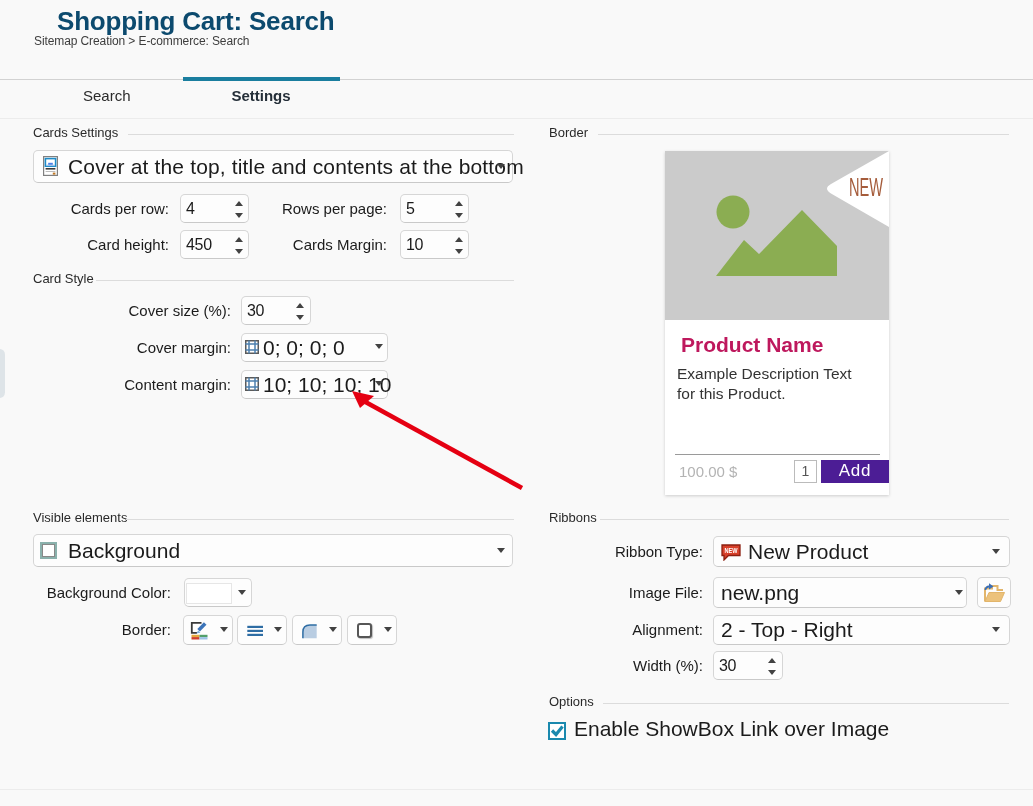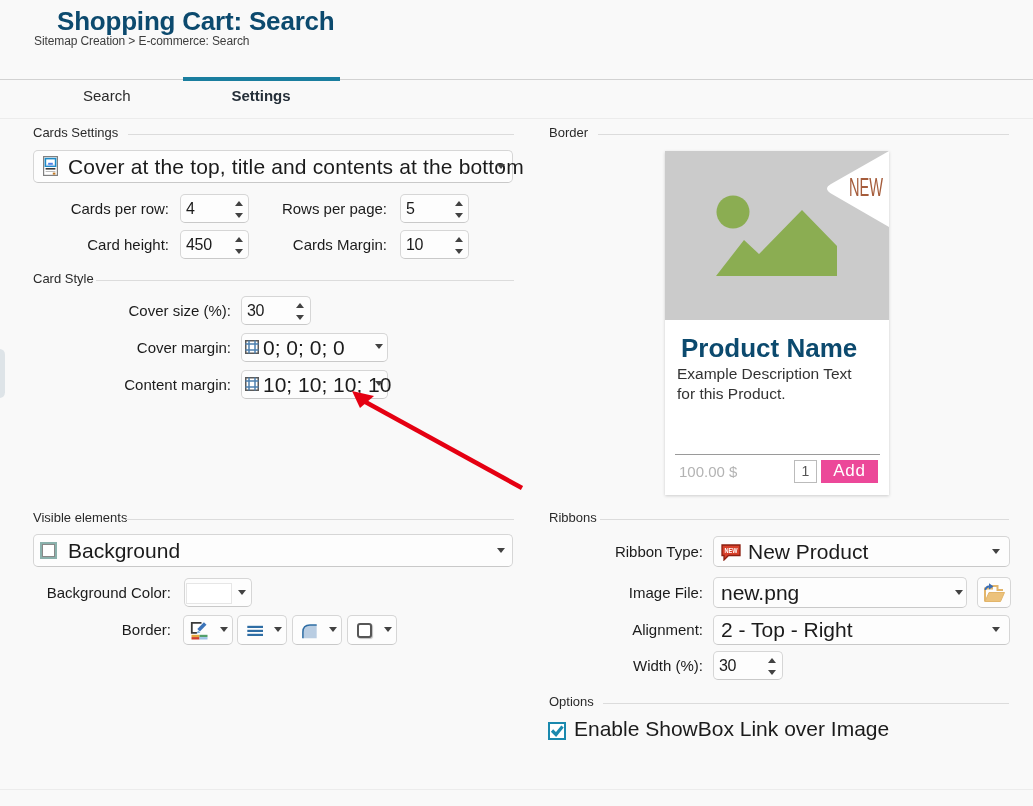--- a/index.html
+++ b/index.html
@@ -161,26 +161,26 @@
 <div class="abs gline" style="left:598px;top:134px;width:411px;"></div>
 
 <div class="abs" style="left:665px;top:151px;width:224px;height:344px;background:#fff;box-shadow:0 1px 3px rgba(0,0,0,0.18);"></div>
 <svg class="abs" style="left:665px;top:151px;" width="224" height="169" viewBox="0 0 224 169">
   <rect x="0" y="0" width="224" height="169" fill="#cbcbcb"></rect>
   <circle cx="68" cy="61" r="16.5" fill="#8bad52"></circle>
   <polygon points="51,125 79,89 94,103 137,59 172,95 172,125" fill="#8bad52"></polygon>
   <path d="M224 0 L166 33 Q158 37.5 166 42.5 L224 76 Z" fill="#fff"></path>
   <text x="218" y="45" text-anchor="end" font-family="Liberation Sans, sans-serif" font-size="25" fill="#a55c3b" textLength="34" lengthAdjust="spacingAndGlyphs">NEW</text>
 </svg>
-<div class="abs" style="left:681px;top:333px;font-size:26px;font-weight:bold;color:#0c4a6e;text-align:center;">Product Name</div>
+<div class="abs" style="left:681px;top:333px;font-size:21px;font-weight:bold;color:#be185d;text-align:center;">Product Name</div>
 <div class="abs" style="left:677px;top:364px;width:195px;font-size:15.5px;color:#333;line-height:20px;">Example Description Text for this Product.</div>
 <div class="abs" style="left:675px;top:454px;width:205px;height:1px;background:#9a9a9a;"></div>
 <div class="abs" style="left:679px;top:460px;height:23px;line-height:23px;font-size:15px;color:#b3b3b3;">100.00 $</div>
 <div class="abs" style="left:794px;top:460px;width:23px;height:23px;box-sizing:border-box;border:1px solid #bbb;background:#fff;font-size:14px;color:#555;text-align:center;line-height:21px;">1</div>
-<div class="abs" style="left:821px;top:460px;width:57px;height:23px;background:#ec4899;color:#fff;font-size:17px;letter-spacing:0.8px;text-align:center;line-height:22px;">Add</div>
+<div class="abs" style="left:821px;top:460px;width:68px;height:23px;background:#4c1d95;color:#fff;font-size:17px;letter-spacing:0.8px;text-align:center;line-height:22px;">Add</div>
 
 <div class="abs glabel" style="left:549px;top:510px;">Ribbons</div>
 <div class="abs gline" style="left:600px;top:519px;width:409px;"></div>
 
 <div class="lbl" style="left:555px;top:536px;width:148px;height:31px;line-height:31px;">Ribbon Type:</div>
 <div class="ctl" style="left:713px;top:536px;width:297px;height:31px;"></div>
 <svg class="abs" style="left:721px;top:544px;" width="20" height="17" viewBox="0 0 20 17">
   <path d="M1 1 H19 V11.5 H7.5 L3 16 V11.5 H1 Z" fill="#d8402a" stroke="#8c1f10" stroke-width="1.3"></path>
   <text x="10" y="9.3" text-anchor="middle" font-family="Liberation Sans, sans-serif" font-size="7.5" font-weight="bold" fill="#fff" textLength="13" lengthAdjust="spacingAndGlyphs">NEW</text>
 </svg>

